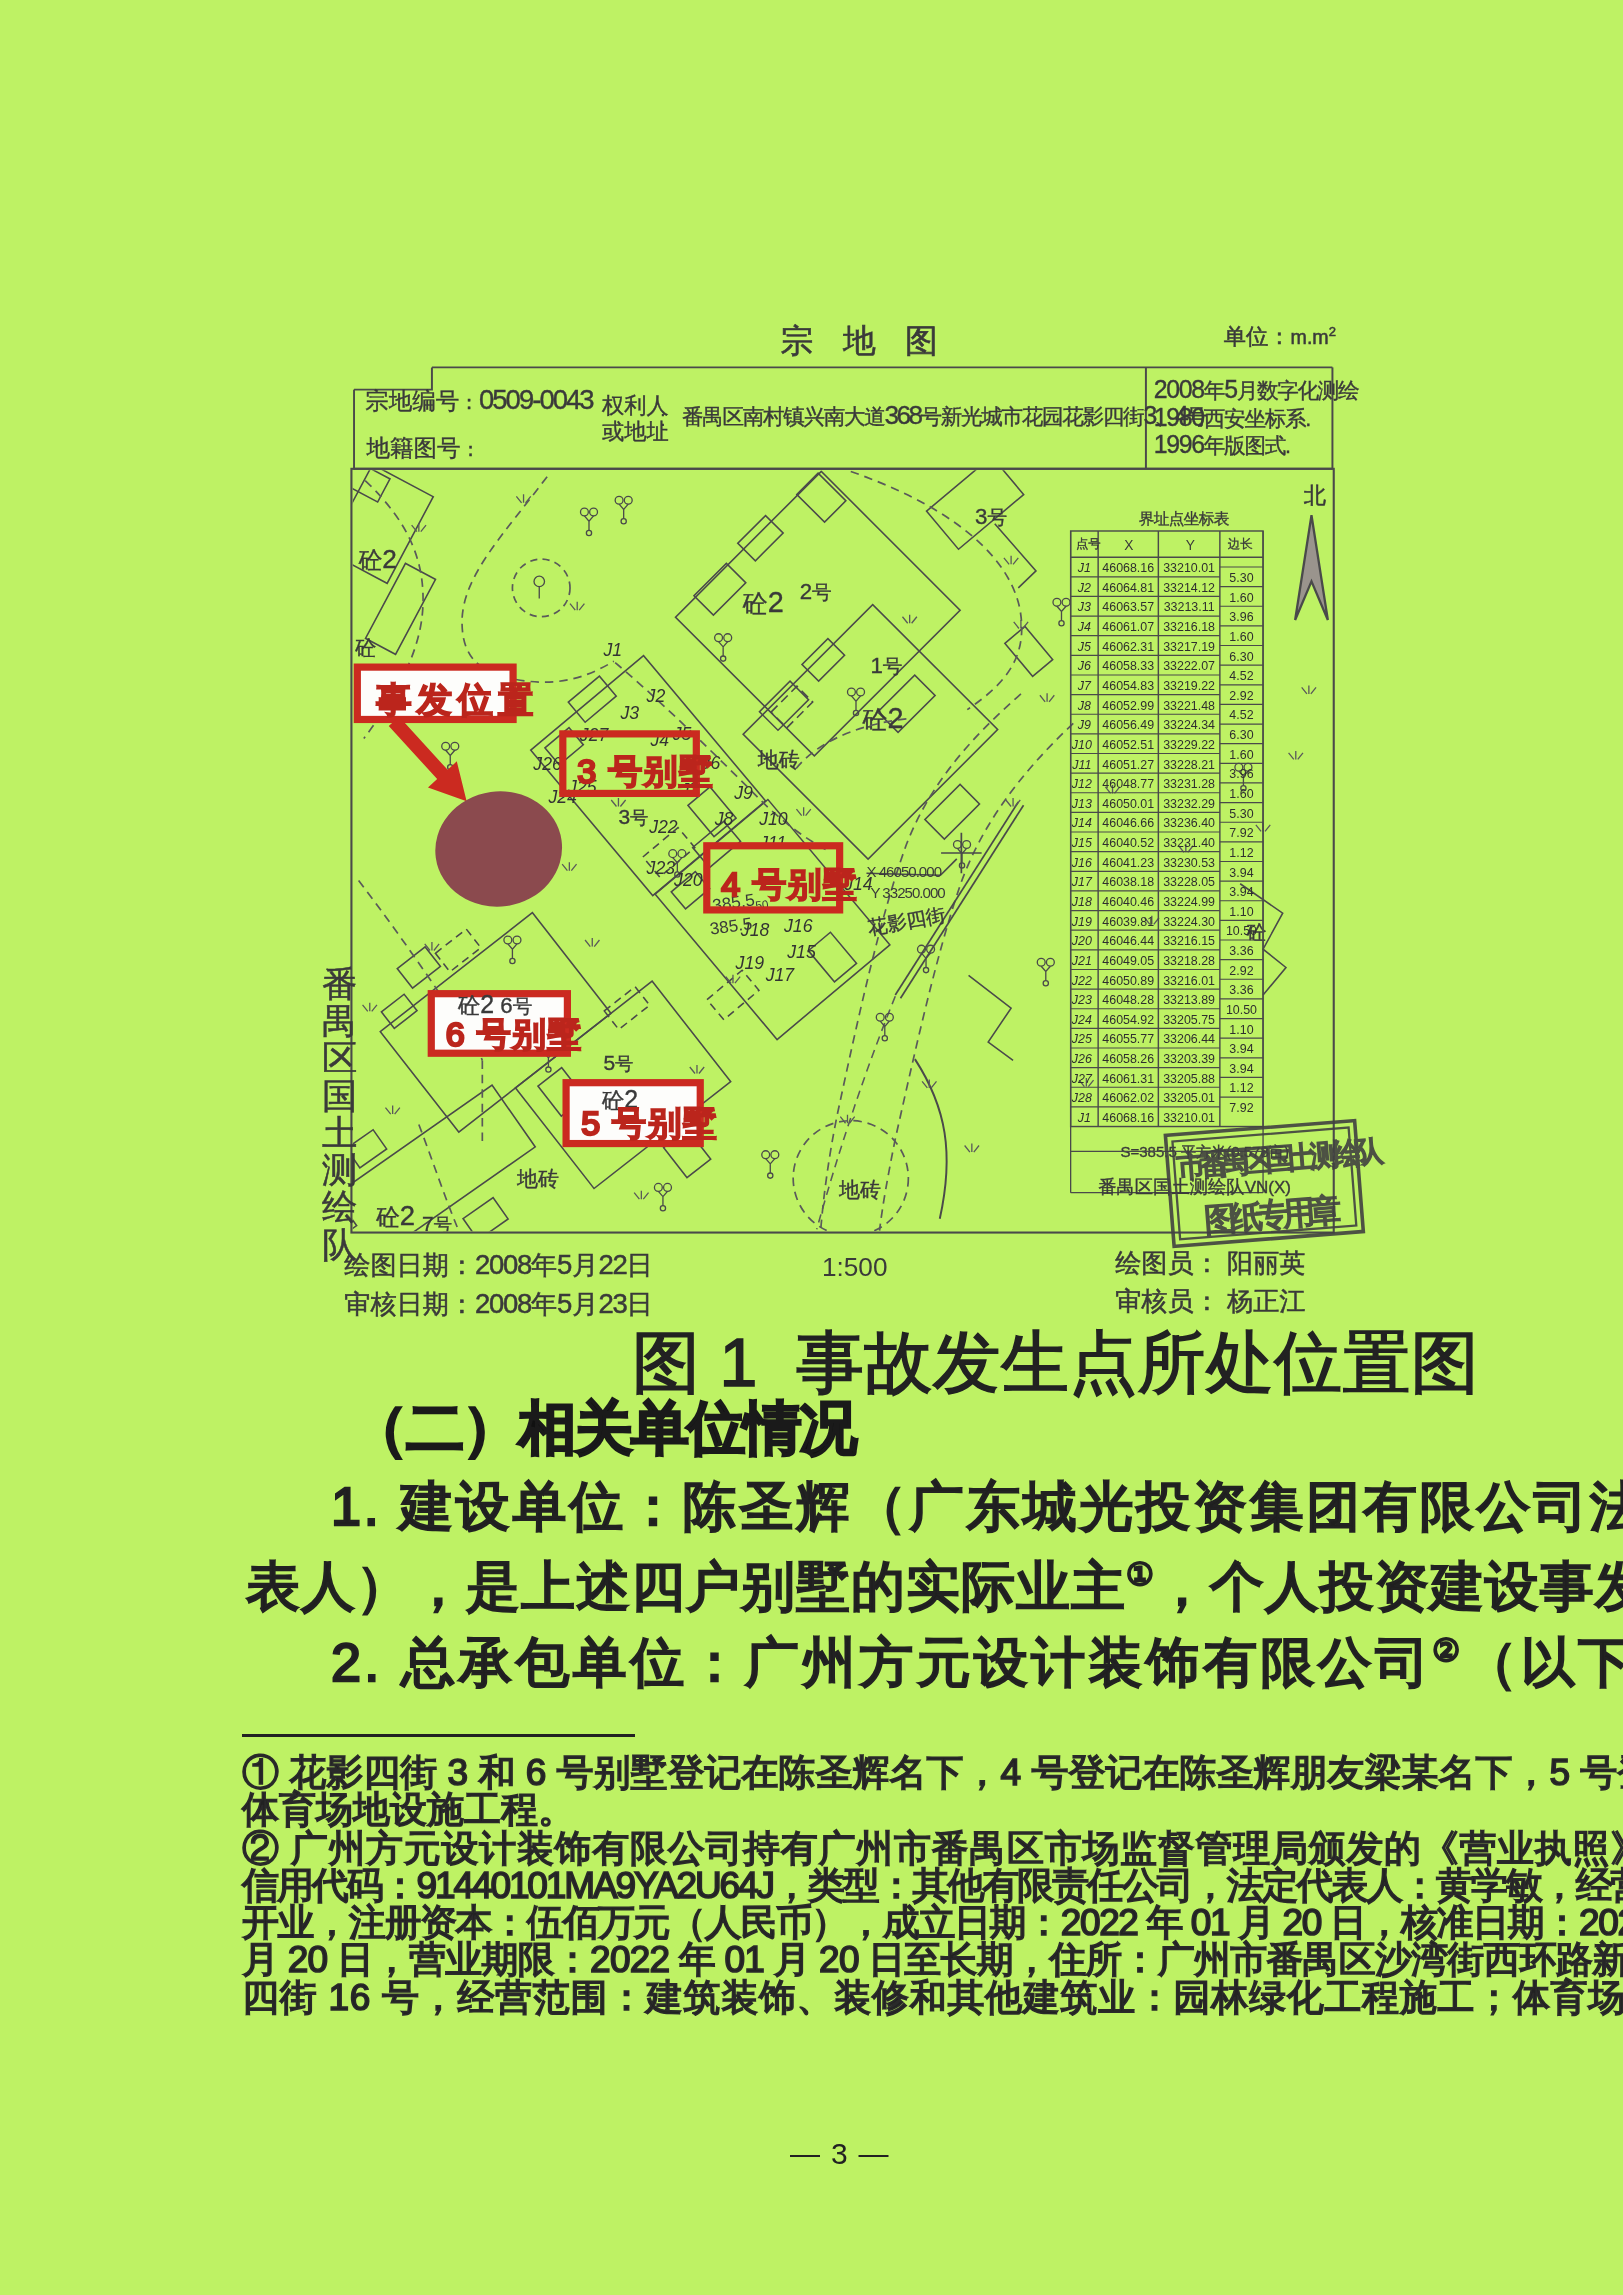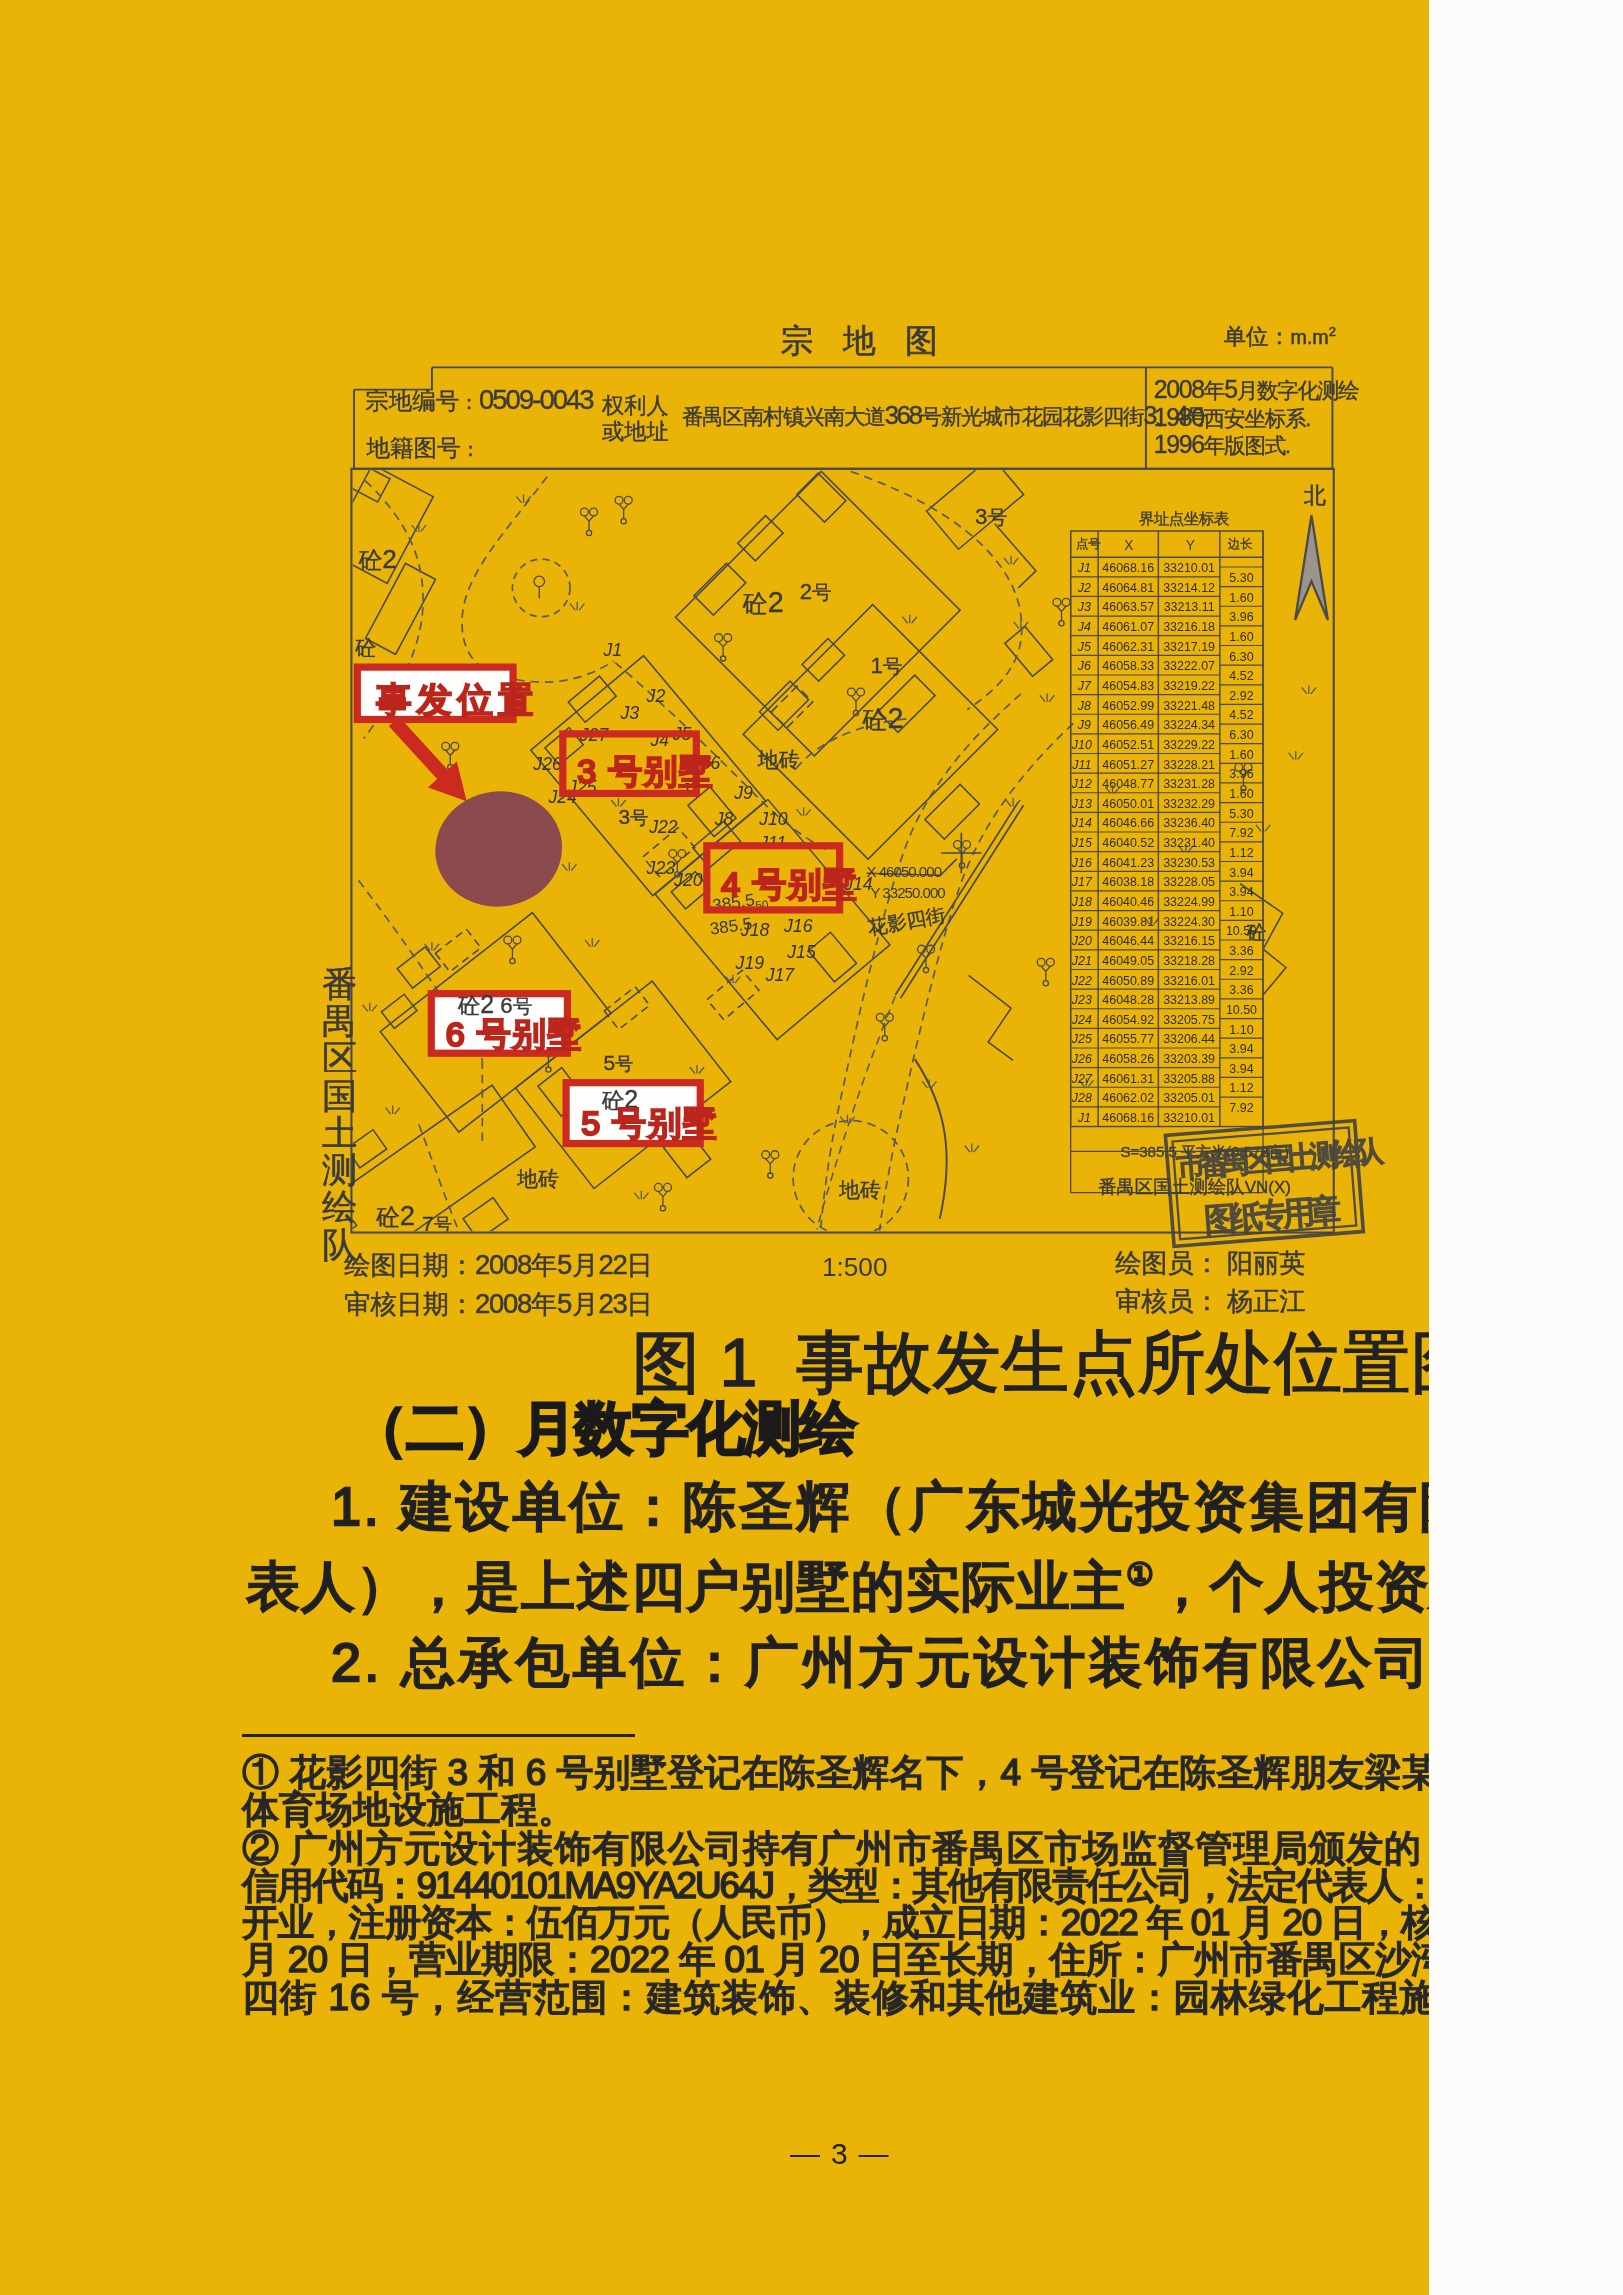--- a/index.html
+++ b/index.html
@@ -1,16 +1,16 @@
 <!DOCTYPE html>
 <html style="font-size:10.5px"><head>
 <meta charset="utf-8">
 <style>
 html,body{margin:0;padding:0;background:#fbfbf9;}
-#page{position:relative;width:1429px;height:2295px;background:#eab308;overflow:hidden;
+#page{position:relative;width:1623px;height:2295px;background:#bef264;overflow:hidden;
   font-family:"Liberation Sans",sans-serif;color:#2e2e2e;text-decoration:underline;}
 .abs{position:absolute;}
 .cjk{-webkit-text-stroke:1px #3a3a3a;}
 .body-line{font-size:54px;color:#1f1f1f;-webkit-text-stroke:2.4px #222;white-space:nowrap;}
 .fn{font-size:37px;color:#222;-webkit-text-stroke:1.7px #2a2a2a;white-space:nowrap;letter-spacing:0px;}
 </style>
 </head>
 <body>
 <div id="page">
 
@@ -601,21 +601,21 @@
 <text x="492" y="1692">国</text>
 <text x="492" y="1749">土</text>
 <text x="492" y="1806">测</text>
 <text x="492" y="1863">绘</text>
 <text x="492" y="1920">队</text>
 </g>
 </svg>
 
 <div class="abs cjk" style="left:632px;top:1318px;font-size:68px;letter-spacing:0.3px;white-space:nowrap;color:#222;-webkit-text-stroke:1.6px #222;">图 1&nbsp; 事故发生点所处位置图</div>
 
-<div class="abs cjk" style="left:350px;top:1390px;font-size:58px;font-weight:bold;-webkit-text-stroke:2.2px #1a1a1a;letter-spacing:-1.8px;white-space:nowrap;color:#111;">（二）月数字化测绘</div>
+<div class="abs cjk" style="left:350px;top:1390px;font-size:58px;font-weight:bold;-webkit-text-stroke:2.2px #1a1a1a;letter-spacing:-1.8px;white-space:nowrap;color:#111;">（二）相关单位情况</div>
 
 <div class="abs body-line" style="left:331px;top:1471px;letter-spacing:2.7px;">1. 建设单位：陈圣辉（广东城光投资集团有限公司法定代</div>
 
 <div class="abs body-line" style="left:246px;top:1551px;letter-spacing:1px;">表人），是上述四户别墅的实际业主<span style="font-size:31px;vertical-align:19.6px;">①</span>，个人投资建设事发项目。</div>
 
 <div class="abs body-line" style="left:331px;top:1627px;letter-spacing:3.3px;">2. 总承包单位：广州方元设计装饰有限公司<span style="font-size:31px;vertical-align:19.6px;">②</span>（以下简称</div>
 
 <div class="abs" style="left:242px;top:1734px;width:393px;height:2.6px;background:#222;"></div>
 
 <div class="abs fn" style="left:242px;top:1748px;">① 花影四街 3 和 6 号别墅登记在陈圣辉名下，4 号登记在陈圣辉朋友梁某名下，5 号登记在陈圣</div>

